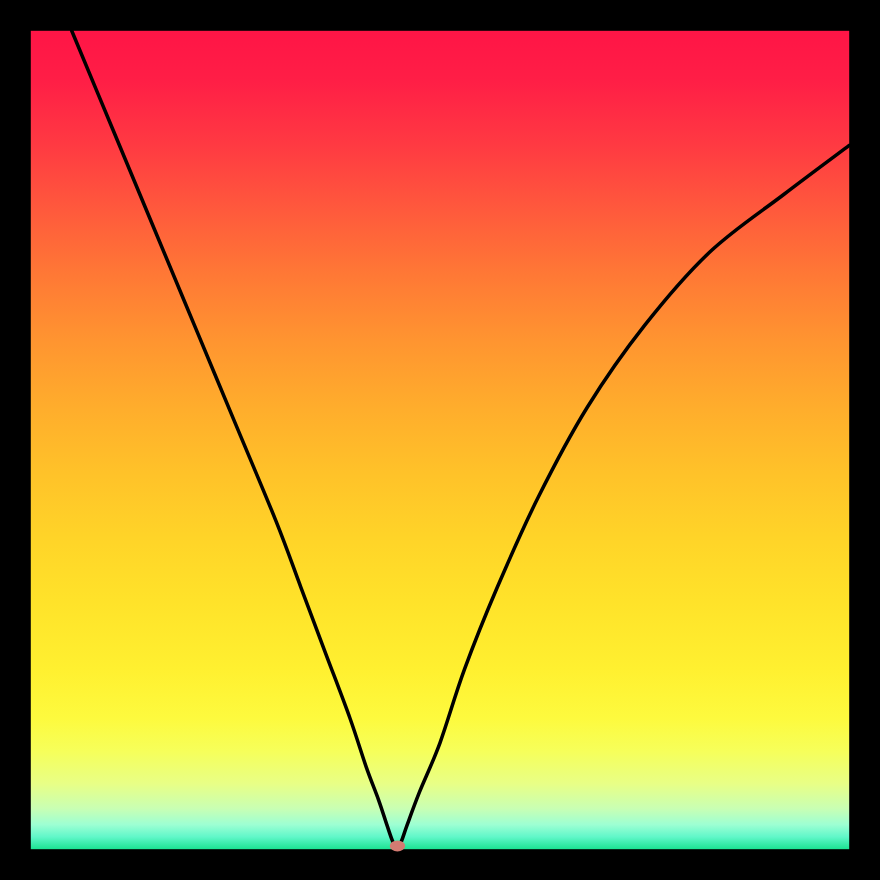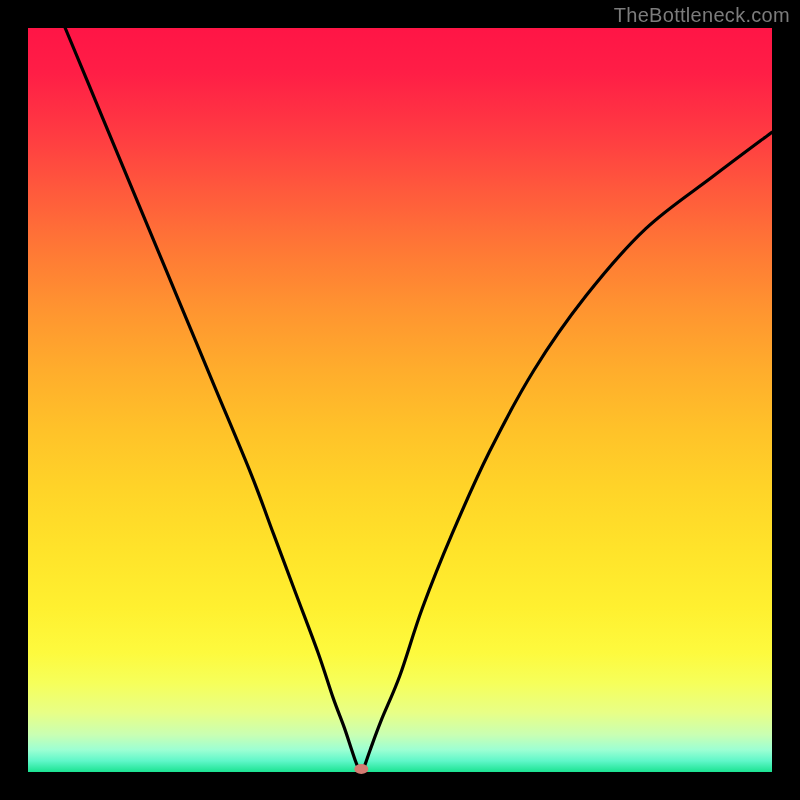--- a/index.html
+++ b/index.html
@@ -64,20 +64,19 @@
     font-size: 20px;
     font-weight: 500;
     letter-spacing: 0.3px;
     user-select: none;
   }
 </style>
 </head>
 <body>
 
 <div class="frame">
-  <div class="watermark">TheBottleneck.com</div>
   <div class="plot-area">
     <svg class="curve" viewBox="0 0 744 744" preserveAspectRatio="none">
       <path id="curve-path" fill="none" stroke="#000000" stroke-width="3.2" stroke-linecap="round" stroke-linejoin="round" d="M 37.20 0.00 C 43.40 14.88, 62.00 59.52, 74.40 89.28 C 86.80 119.04, 99.20 148.80, 111.60 178.56 C 124.00 208.32, 136.40 238.08, 148.80 267.84 C 161.20 297.60, 173.60 327.36, 186.00 357.12 C 198.40 386.88, 213.28 421.60, 223.20 446.40 C 233.12 471.20, 238.08 486.08, 245.52 505.92 C 252.96 525.76, 260.40 545.60, 267.84 565.44 C 275.28 585.28, 283.96 607.60, 290.16 624.96 C 296.36 642.32, 300.70 657.20, 305.04 669.60 C 309.38 682.00, 313.10 690.68, 316.20 699.36 C 319.30 708.04, 321.53 715.48, 323.64 721.68 C 325.75 727.88, 327.24 732.84, 328.85 736.56 C 330.46 740.28, 331.95 744.00, 333.31 744.00 C 334.68 744.00, 335.54 740.28, 337.03 736.56 C 338.52 732.84, 339.51 729.12, 342.24 721.68 C 344.97 714.24, 348.44 704.32, 353.40 691.92 C 358.36 679.52, 365.18 665.88, 372.00 647.28 C 378.82 628.68, 385.64 603.88, 394.32 580.32 C 403.00 556.76, 412.92 531.96, 424.08 505.92 C 435.24 479.88, 447.64 451.36, 461.28 424.08 C 474.92 396.80, 489.80 368.28, 505.92 342.24 C 522.04 316.20, 539.40 291.40, 558.00 267.84 C 576.60 244.28, 596.44 220.72, 617.52 200.88 C 638.60 181.04, 663.40 164.92, 684.48 148.80 C 705.56 132.68, 734.08 111.60, 744.00 104.16"></path>
       <ellipse id="marker-ellipse" cx="333.31" cy="741.00" rx="7" ry="5" fill="#d47b72"></ellipse>
     </svg>
   </div>
 </div>
 
 </body></html>

